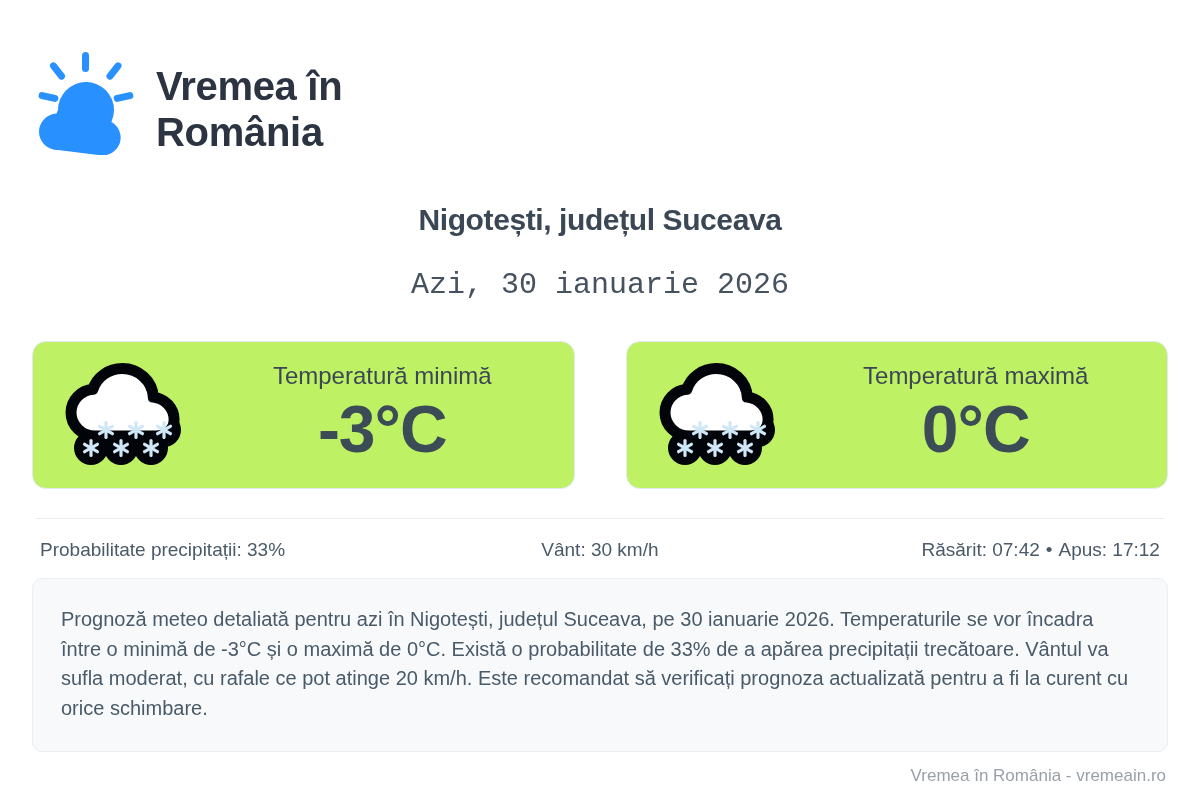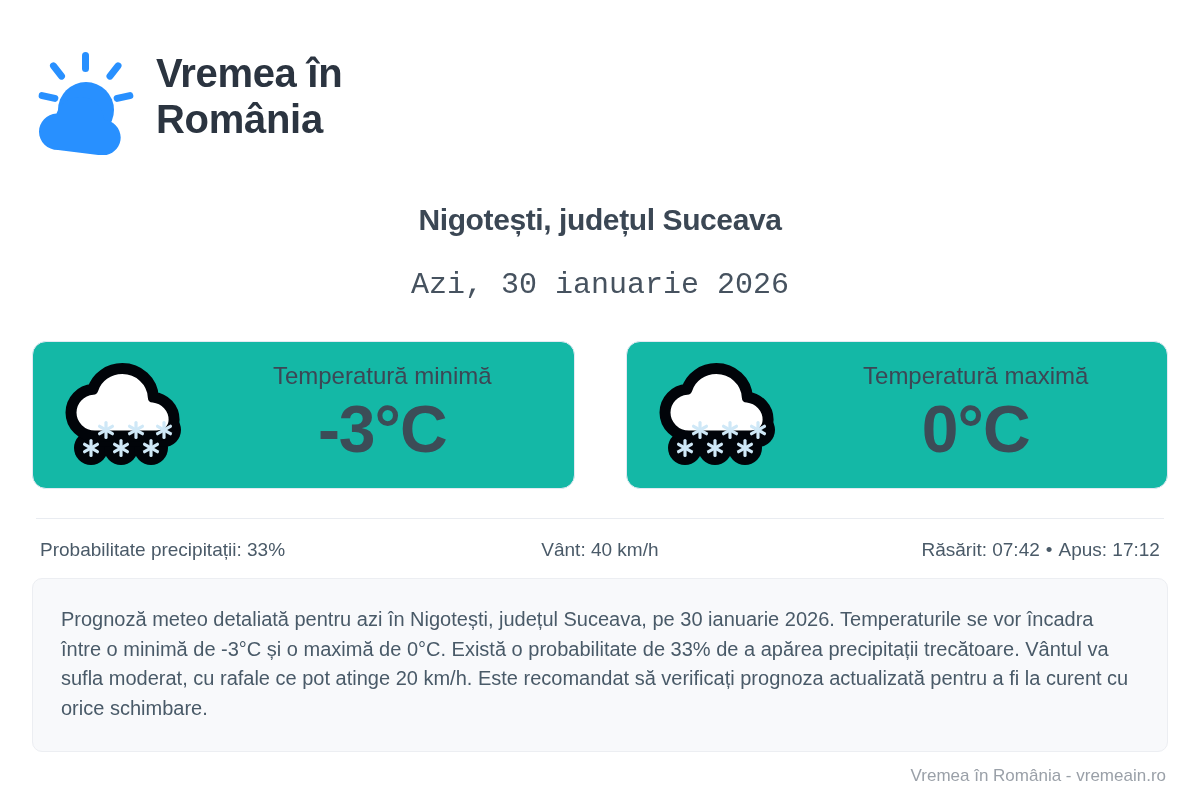--- a/index.html
+++ b/index.html
@@ -20,21 +20,21 @@
     background: #ffffff;
     overflow: hidden;
   }
 
   
   .header {
     position: absolute;
     left: 32px;
     top: 50px;
     display: flex;
-    align-items: flex-start;
+    align-items: flex-end;
     gap: 16px;
   }
   .logo-mark {
     width: 108px;
     height: 105px;
     flex: 0 0 108px;
     display: block;
   }
   .logo-text {
     font-size: 40px;
@@ -76,21 +76,21 @@
     position: absolute;
     left: 32px;
     top: 341px;
     width: 1136px;
     display: flex;
     gap: 51px;
   }
   .temp-card {
     flex: 1 1 0;
     height: 148px;
-    background: #14b8a6;
+    background: #bef264;
     border: 1px solid #e3e9f3;
     border-radius: 14px;
     display: flex;
     align-items: center;
     padding: 0 20px 0 28px;
     gap: 22px;
   }
   .weather-icon {
     width: 128px;
     height: 110px;
@@ -309,21 +309,21 @@
         <div class="temp-value">0°C</div>
       </div>
     </div>
 
   </div>
 
   <div class="divider"></div>
 
   <div class="stats">
     <div class="stat stat-precip">Probabilitate precipitații: 33%</div>
-    <div class="stat stat-wind">Vânt: 40 km/h</div>
+    <div class="stat stat-wind">Vânt: 30 km/h</div>
     <div class="stat stat-sun"><span>Răsărit: 07:42</span><span class="sun-dot">•</span><span>Apus: 17:12</span></div>
   </div>
 
   <div class="description">
     <p>Prognoză meteo detaliată pentru azi în Nigotești, județul Suceava, pe 30 ianuarie 2026. Temperaturile se vor încadra între o minimă de -3°C și o maximă de 0°C. Există o probabilitate de 33% de a apărea precipitații trecătoare. Vântul va sufla moderat, cu rafale ce pot atinge 20 km/h. Este recomandat să verificați prognoza actualizată pentru a fi la curent cu orice schimbare.</p>
   </div>
 
   <div class="footer">Vremea în România - vremeain.ro</div>
 
 </div>

